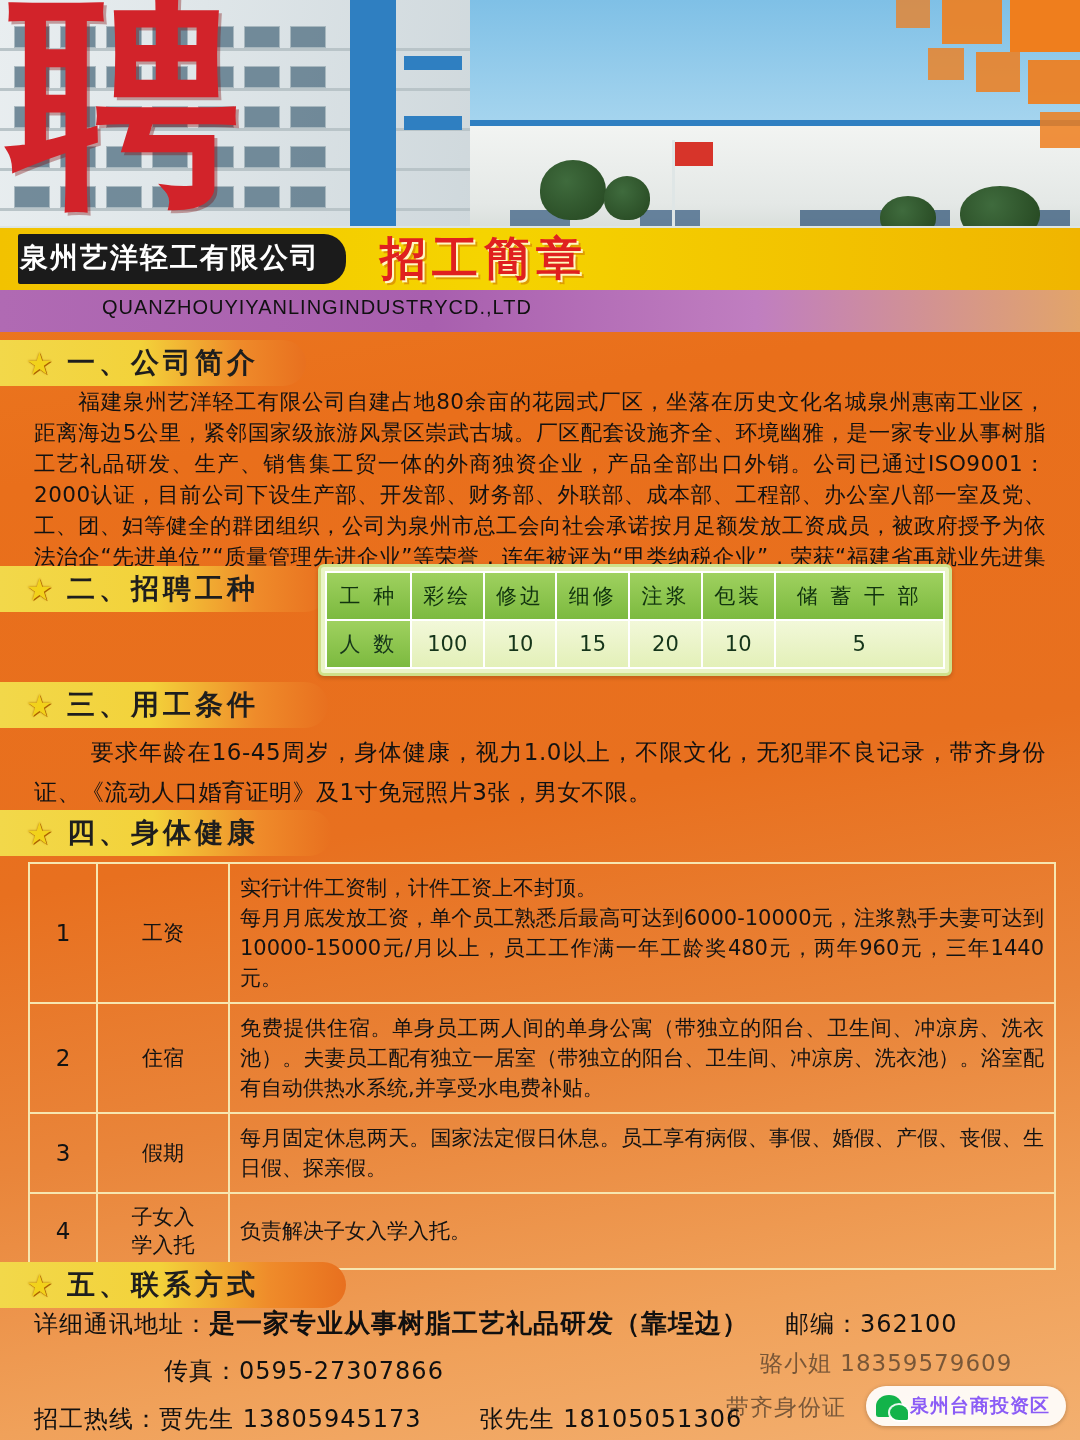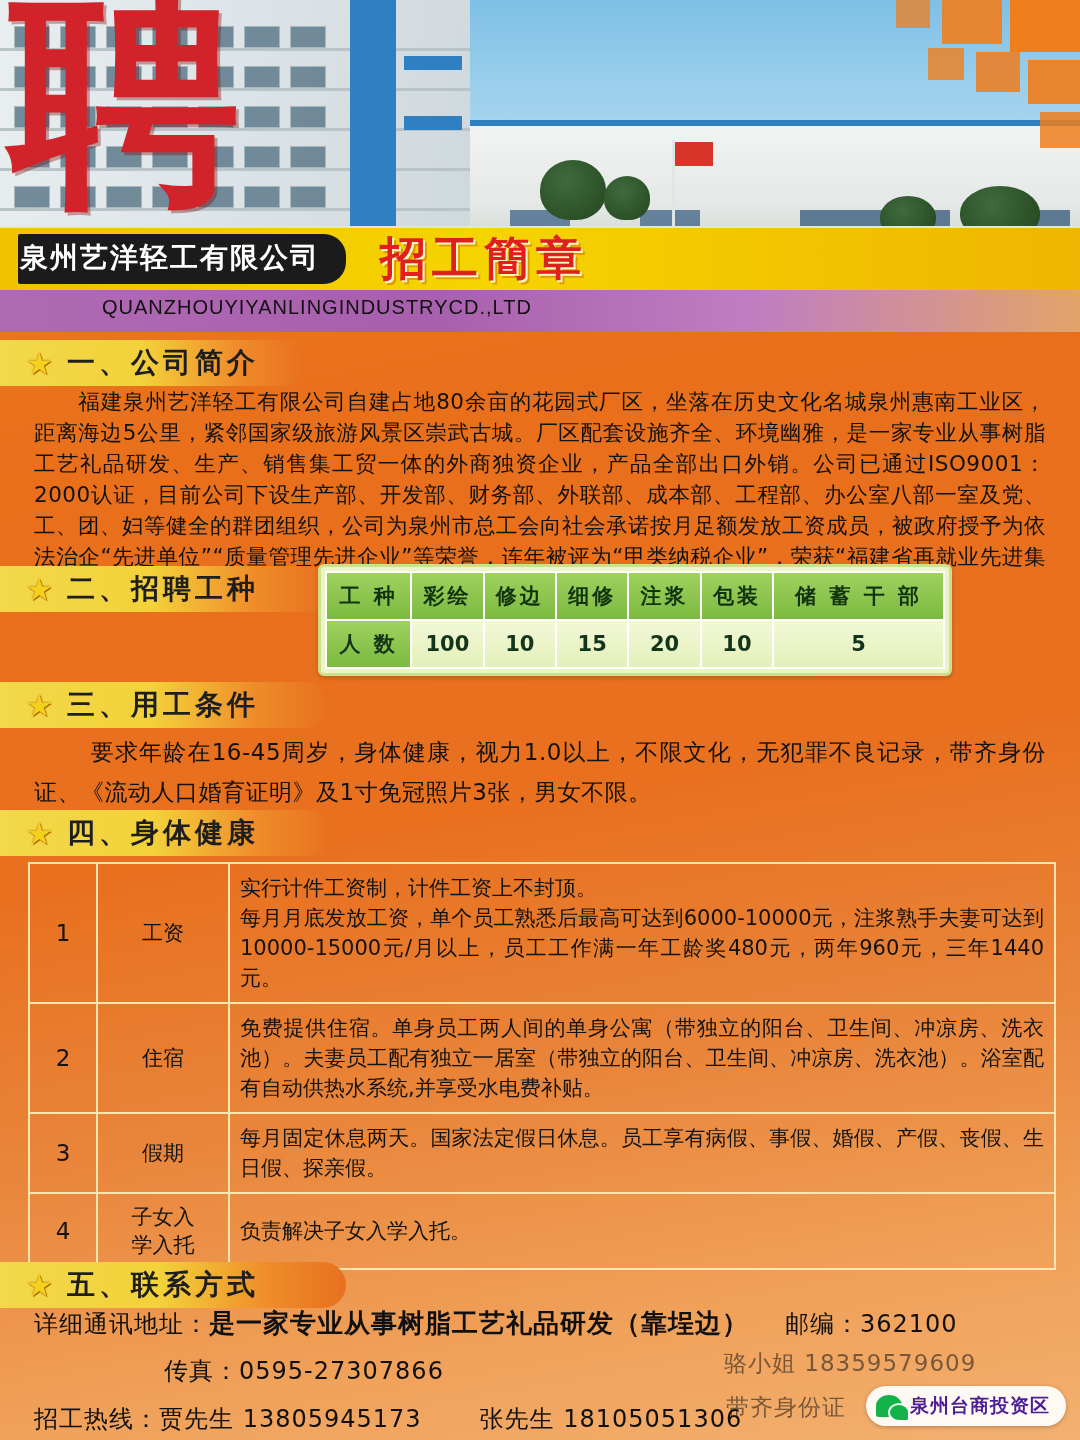--- a/index.html
+++ b/index.html
@@ -109,21 +109,21 @@
   
   .jobs{
     position:absolute;left:318px;top:564px;width:620px;
     border:3px solid #cfe08a;border-radius:6px;
     background:#eaf4c6;padding:4px;
     box-shadow:0 2px 4px rgba(0,0,0,.18);
   }
   .jobs table{border-collapse:collapse;width:100%;}
   .jobs td{
     border:2px solid #ffffff;text-align:center;font-size:21px;
-    padding:9px 4px;color:#15351a;font-weight:700;
+    padding:9px 4px;color:#15351a;font-weight:400;
   }
   .jobs tr.head td{background:linear-gradient(180deg,#9fd15f,#7cba3f);color:#11330f;letter-spacing:3px;}
   .jobs tr.body td{background:linear-gradient(180deg,#f2f8d9,#e3f0b8);}
   .jobs tr.body td.lbl{background:linear-gradient(180deg,#9fd15f,#7cba3f);letter-spacing:3px;}
   
   .welfare{
     position:absolute;left:28px;top:862px;width:1028px;
     border:2px solid #f7e6b0;border-collapse:collapse;
   }
   .welfare td{
@@ -148,21 +148,21 @@
   }
   .wx .logo{
     width:26px;height:22px;background:#13b34a;border-radius:50% 50% 50% 10%;
     position:relative;flex:none;
   }
   .wx .logo:after{
     content:"";position:absolute;right:-6px;bottom:-3px;width:18px;height:15px;
     background:#13b34a;border-radius:50% 50% 10% 50%;
     box-shadow:0 0 0 2px rgba(255,255,255,.9);
   }
-  .wx .t{font-size:19px;color:#4c1d95;font-weight:600;letter-spacing:1px;}
+  .wx .t{font-size:19px;color:#8b5cf6;font-weight:600;letter-spacing:1px;}
   .faint{
     position:absolute;color:rgba(20,20,20,.55);font-size:23px;letter-spacing:1px;
   }
 </style>
 </head>
 <body>
 
 <div class="page">
 
   <div class="photo">
@@ -354,21 +354,21 @@
       <span>362100</span>
     </div>
     <div class="c-line" style="margin-top:14px;margin-left:130px;">传真：0595-27307866</div>
     <div class="c-line" style="margin-top:16px;display:flex;align-items:center;">
       <span>招工热线：</span>
       <span>贾先生 13805945173</span>
       <span style="margin-left:58px">张先生 18105051306</span>
     </div>
   </div>
 
-  <div class="faint" style="left:724px;top:1348px;">骆小姐 18359579609</div>
+  <div class="faint" style="left:760px;top:1348px;">骆小姐 18359579609</div>
   <div class="faint" style="left:726px;top:1392px;">带齐身份证</div>
 
   <div class="wx">
     <span class="logo"></span>
     <span class="t">泉州台商投资区</span>
   </div>
 
 </div>
 
 </body></html>

